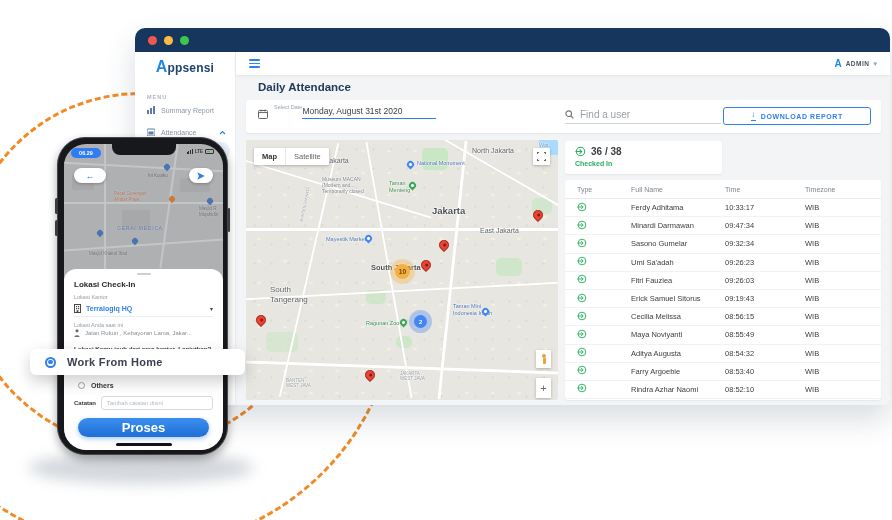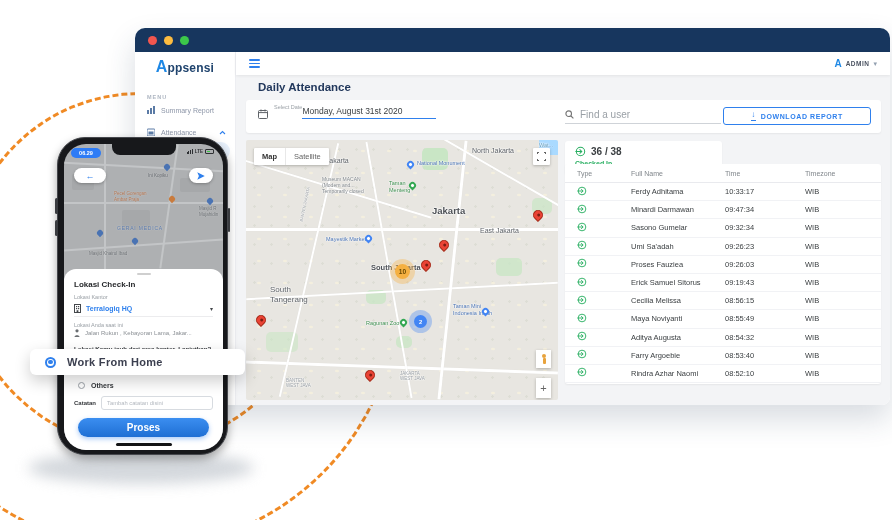--- a/index.html
+++ b/index.html
@@ -77,21 +77,21 @@
 
 
 .stat-card{position:absolute;top:66px;height:33px;background:#fff;border-radius:3px;box-shadow:0 1px 2px rgba(0,0,0,.06);padding:5px 10px}
 #stat-in{left:329px;width:157px}
 #stat-out{left:494px;width:151px}
 .stat-row{display:flex;align-items:center;gap:5px}
 .stat-value{font-size:10px;font-weight:600;color:#3C4043}
 .stat-label{font-size:7px;font-weight:700;margin-top:2.5px}
 .stat-label.in{color:#27AE60}.stat-label.out{color:#EB5757}
 
-.table-card{position:absolute;left:329px;top:89px;width:316px;height:220px;background:#fff;border-radius:3px;box-shadow:0 1px 2px rgba(0,0,0,.06);overflow:hidden}
+.table-card{position:absolute;left:329px;top:105px;width:316px;height:220px;background:#fff;border-radius:3px;box-shadow:0 1px 2px rgba(0,0,0,.06);overflow:hidden}
 .trow{display:grid;grid-template-columns:54px 94px 80px 1fr;align-items:center;height:18.2px;border-bottom:1px solid #F1F2F5;padding-left:12px;font-size:7.5px;color:#3C4043}
 .thead{height:19px;color:#80868B;font-size:7px;border-bottom:1px solid #E9EAEE;font-weight:500}
 
 
 .phone-shadow{position:absolute;left:28px;top:452px;width:226px;height:32px;background:#C9CED4;border-radius:50%;filter:blur(7px);opacity:.8;z-index:1}
 .phone{position:absolute;left:57px;top:137px;width:171px;height:318px;background:#17181B;border:1px solid #46484D;border-radius:28px;z-index:3;box-shadow:0 4px 10px rgba(0,0,0,.35)}
 .side-btn{position:absolute;background:#3A3C40;border-radius:2px}
 .screen{position:absolute;left:6px;top:6px;width:159px;height:306px;border-radius:22px;overflow:hidden;background:#AEB0B2}
 .proad{position:absolute;background:#C3C5C7}
 .pblock{position:absolute;background:#A0A2A4;opacity:.55;border-radius:2px}
@@ -118,21 +118,21 @@
 .sh-div{position:absolute;left:10px;right:10px;top:47px;height:1px;background:#ECECEE}
 .addr-row{position:absolute;left:10px;right:10px;top:60px;display:flex;align-items:center;gap:5px}
 .addr-text{font-size:6px;color:#8A8F94}
 .warn{position:absolute;left:10px;right:10px;top:76px;font-size:6.2px;font-weight:600;color:#33363A}
 .opt-row{position:absolute;left:14px;display:flex;align-items:center;gap:6px;cursor:pointer}
 .radio{width:7px;height:7px;border:1.2px solid #9AA0A6;border-radius:50%}
 .opt-label{font-size:7px;font-weight:700;color:#33363A}
 .note-row{position:absolute;left:10px;right:10px;top:127px;display:flex;align-items:center;gap:5px}
 .note-label{font-size:6px;font-weight:700;color:#33363A}
 .note-input{flex:1;height:14px;border:1px solid #D7DBE0;border-radius:3px;display:flex;align-items:center;padding-left:5px;font-size:5.8px;color:#B3B8BF;cursor:text}
-.proses-btn{position:absolute;left:14px;right:14px;top:149px;height:19px;border-radius:11px;background:linear-gradient(180deg,#3B8EF0,#1F6FD4);color:#fff;font-size:10px;font-weight:700;display:flex;align-items:center;justify-content:center;cursor:pointer;box-shadow:0 2px 5px rgba(47,128,237,.4)}
+.proses-btn{position:absolute;left:14px;right:14px;top:149px;height:19px;border-radius:11px;background:linear-gradient(180deg,#3B8EF0,#1F6FD4);color:#fff;font-size:13px;font-weight:700;display:flex;align-items:center;justify-content:center;cursor:pointer;box-shadow:0 2px 5px rgba(47,128,237,.4)}
 .home-bar{position:absolute;left:50%;bottom:4px;transform:translateX(-50%);width:56px;height:3.5px;background:#121315;border-radius:2px;z-index:6}
 
 
 .callout{position:absolute;left:30px;top:349px;width:215px;height:26px;background:#fff;border-radius:6px;z-index:4;box-shadow:0 6px 16px rgba(0,0,0,.2);display:flex;align-items:center;gap:11px;padding-left:15px}
 .radio-sel{width:11px;height:11px;border:2px solid #2F80ED;border-radius:50%;display:flex;align-items:center;justify-content:center}
 .radio-sel i{width:4.5px;height:4.5px;border-radius:50%;background:#2F80ED;display:block}
 .callout-label{font-size:11px;font-weight:700;color:#3B3F4F;letter-spacing:.3px}
 </style>
 </head>
 <body>
@@ -340,21 +340,21 @@
               </svg></span>
             <span>Umi Sa'adah</span>
             <span>09:26:23</span>
             <span>WIB</span>
           </div>
           <div class="trow">
             <span><svg width="10" height="10" viewBox="0 0 12 12">
                 <circle cx="6" cy="6" r="4.6" fill="none" stroke="#27AE60" stroke-width="1.1"></circle>
                 <path d="M0.5 6 H7.2 M5 3.8 L7.4 6 L5 8.2" fill="none" stroke="#27AE60" stroke-width="1.1"></path>
               </svg></span>
-            <span>Proses Fauziea</span>
+            <span>Fitri Fauziea</span>
             <span>09:26:03</span>
             <span>WIB</span>
           </div>
           <div class="trow">
             <span><svg width="10" height="10" viewBox="0 0 12 12">
                 <circle cx="6" cy="6" r="4.6" fill="none" stroke="#27AE60" stroke-width="1.1"></circle>
                 <path d="M0.5 6 H7.2 M5 3.8 L7.4 6 L5 8.2" fill="none" stroke="#27AE60" stroke-width="1.1"></path>
               </svg></span>
             <span>Erick Samuel Sitorus</span>
             <span>09:19:43</span>

